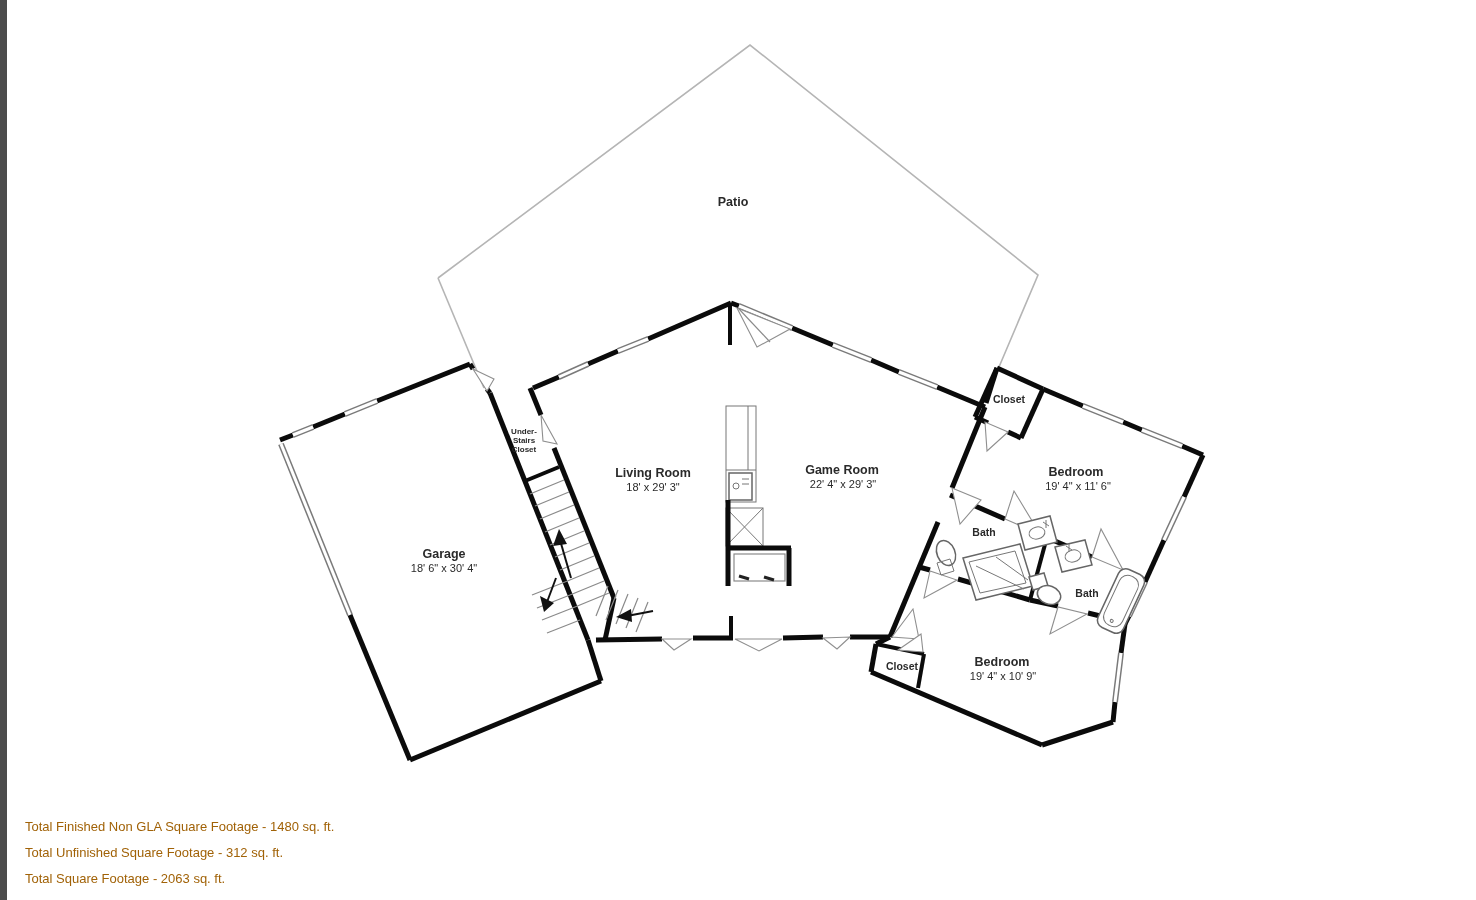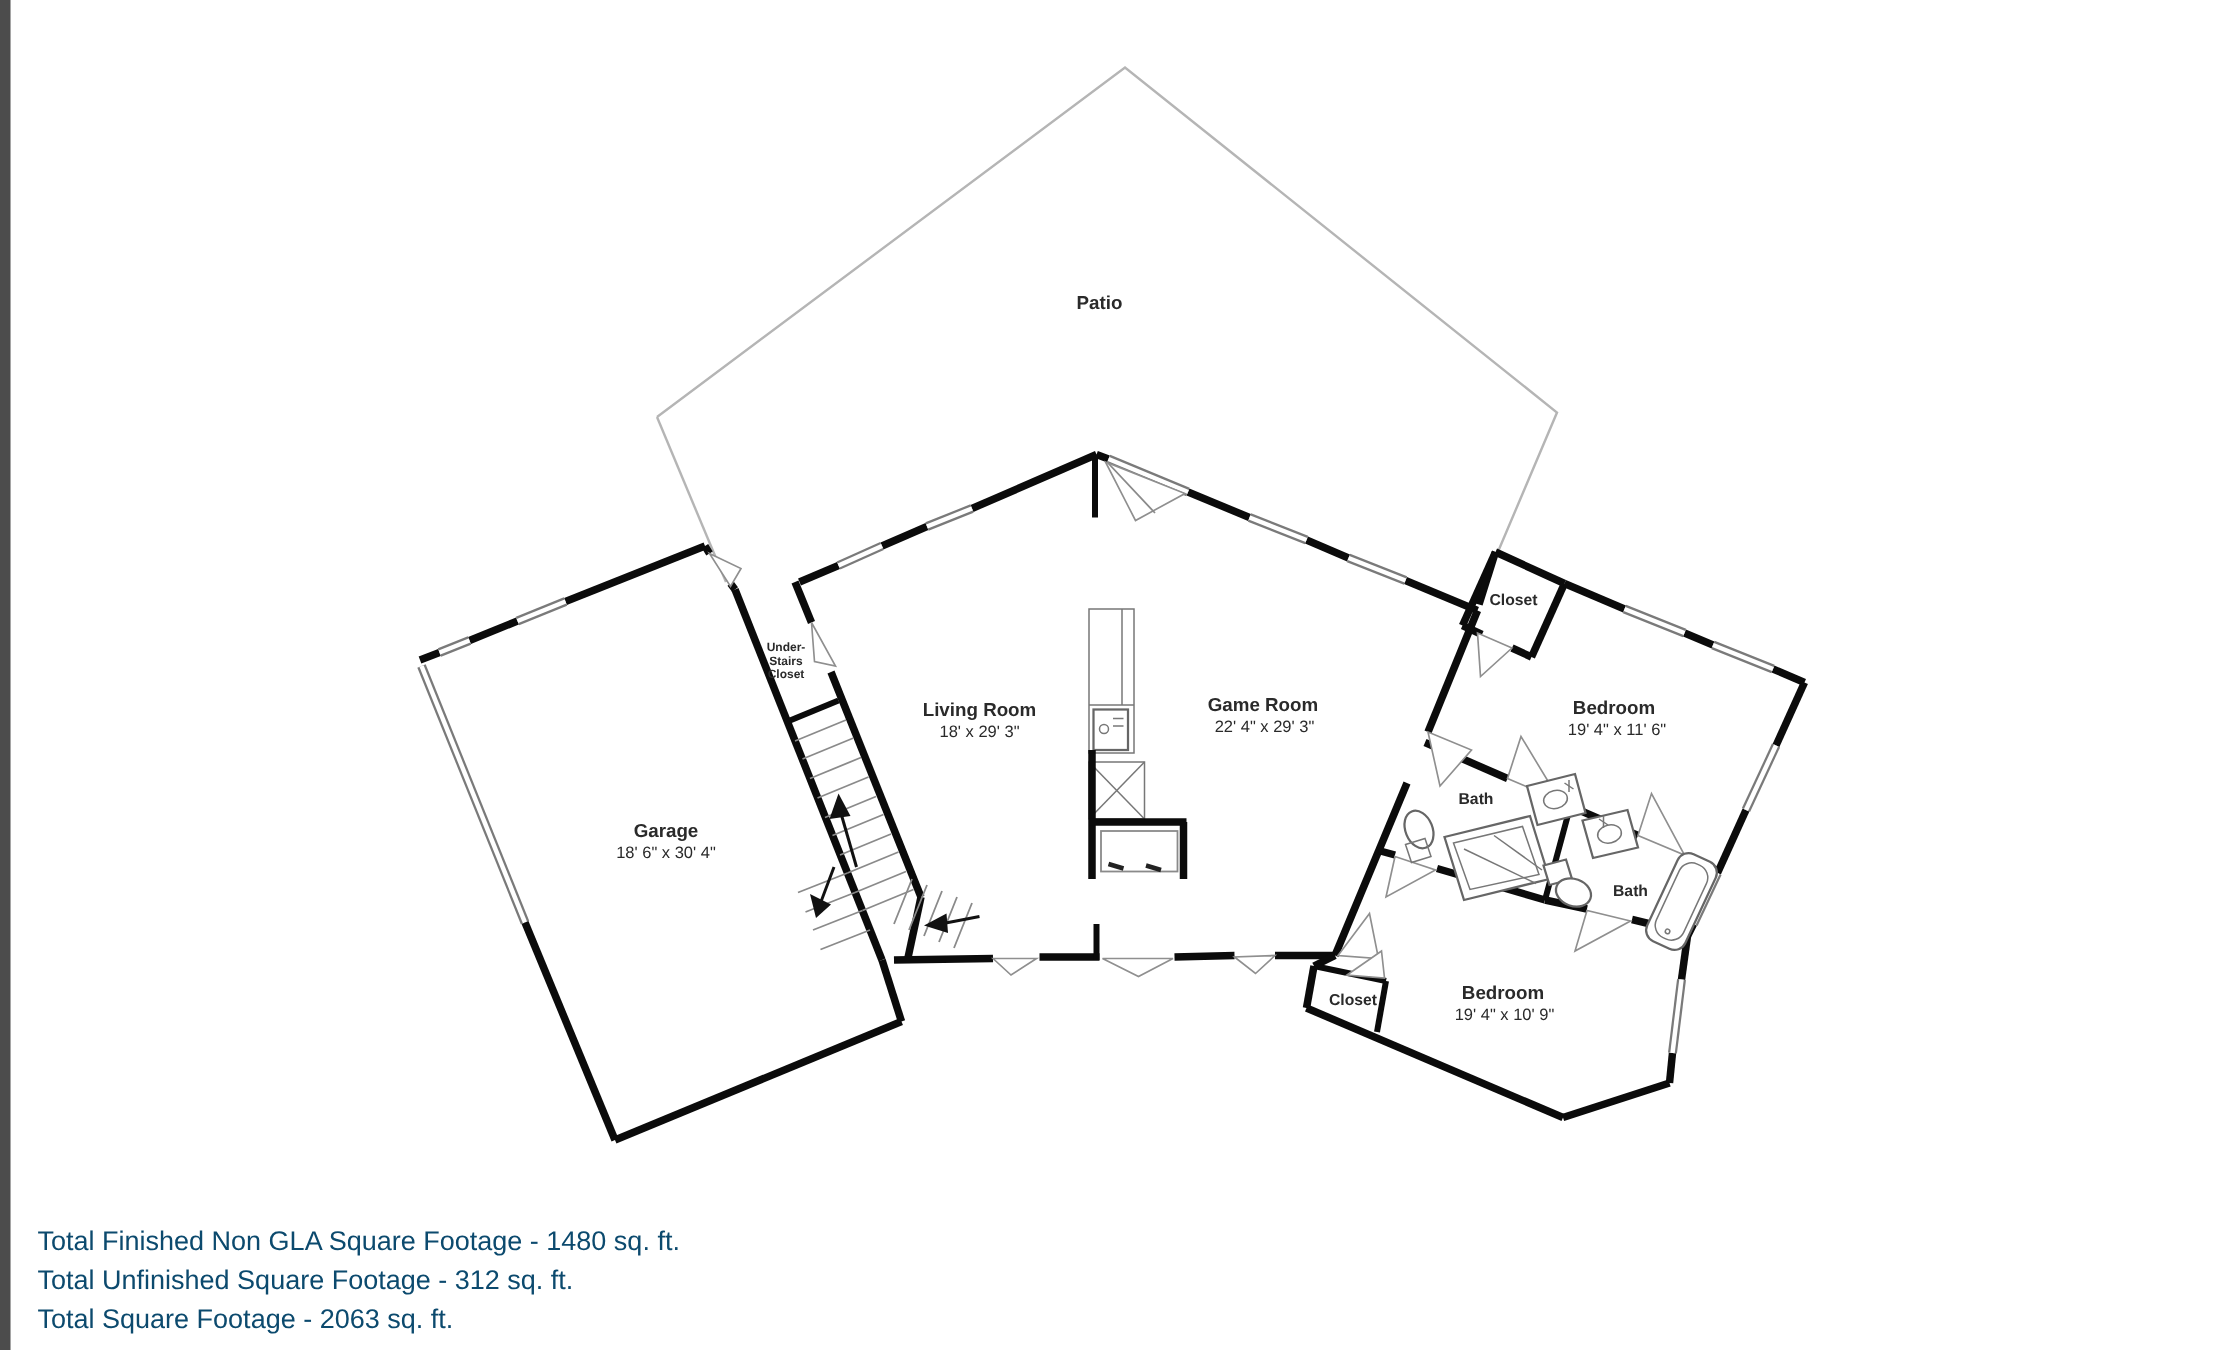--- a/index.html
+++ b/index.html
@@ -17,21 +17,21 @@
   .door{stroke:#8f8f8f;stroke-width:1.1;fill:#ffffff;}
   .patio-line{stroke:#b5b5b5;stroke-width:1.6;fill:none;}
   .arrow{stroke:#111;stroke-width:2;fill:none;}
   .ahead{fill:#111;stroke:none;}
   .tick{stroke:#222;stroke-width:3;fill:none;}
   text{fill:#2a2a2a;}
   .room-name{font-size:12.5px;font-weight:bold;}
   .room-dims{font-size:11px;}
   .small-name{font-size:10.5px;font-weight:bold;}
   .tiny-name{font-size:8px;font-weight:bold;}
-  #footer{position:absolute;left:25px;top:814px;color:#0c4a6e;font-size:18px;line-height:26px;}
+  #footer{position:absolute;left:25px;top:814px;color:#a16207;font-size:13px;line-height:26px;}
 </style>
 </head>
 <body>
 
 <div id="stage">
   <div id="left-bar"></div>
 
   <svg id="plan-svg" width="1476" height="900" viewBox="0 0 1476 900">
 
     <g>

